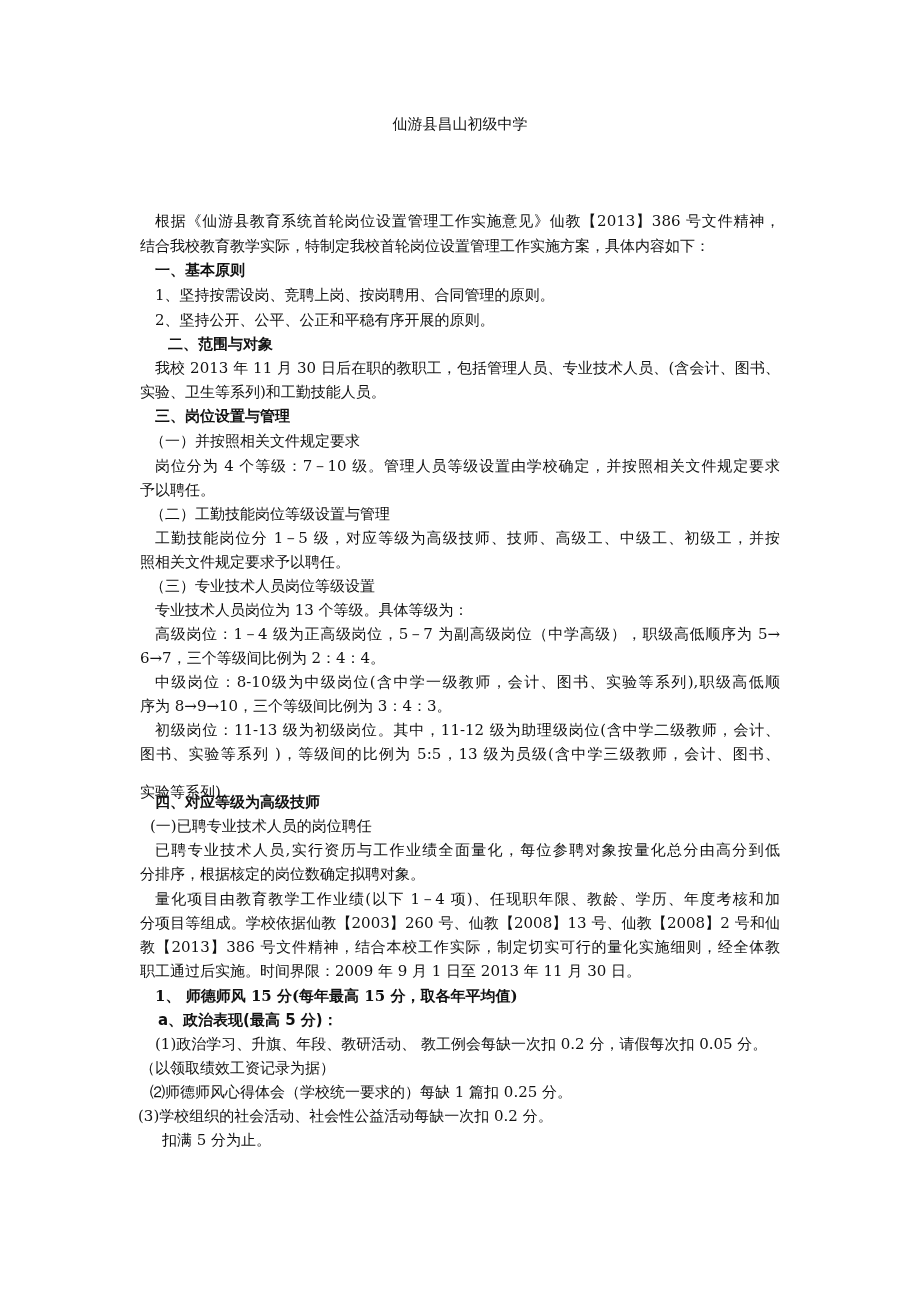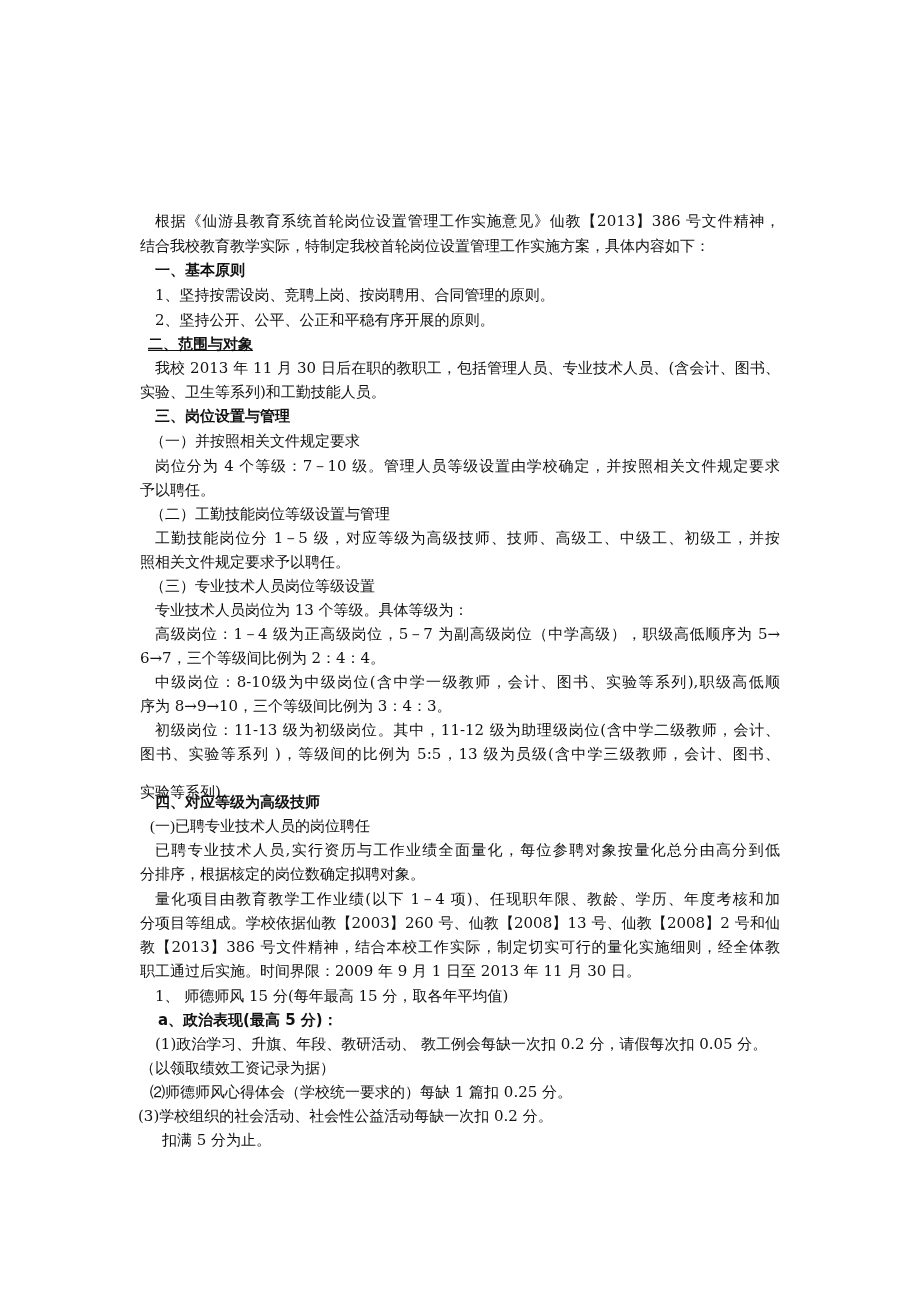--- a/index.html
+++ b/index.html
@@ -8,54 +8,55 @@
   .page { position:absolute; left:0; top:0; width:920px; height:1302px; }
   .title { position:absolute; left:0; width:920px; text-align:center; font-size:15px; line-height:22px; }
   .line { position:absolute; font-size:15px; line-height:22px; white-space:nowrap; }
   .bold { font-weight:bold; font-family: "DejaVu Sans", "Liberation Sans", sans-serif; }
   .justify { text-align:justify; text-align-last:justify; }
 </style>
 </head>
 <body>
 
 <div class="page">
+  <div class="title" style="top:113px">仙游县昌山初级中学</div>
   <div id="body-lines">
       <div class="line justify" style="left: 155px; top: 210px; width: 625px; white-space: normal; height: 22px; overflow: hidden;">根据《仙游县教育系统首轮岗位设置管理工作实施意见》仙教【2013】386 号文件精神，</div>
       <div class="line" style="left: 140px; top: 235px;">结合我校教育教学实际，特制定我校首轮岗位设置管理工作实施方案，具体内容如下：</div>
       <div class="line bold" style="left: 155px; top: 259px;">一、基本原则</div>
       <div class="line" style="left: 155px; top: 284px;">1、坚持按需设岗、竞聘上岗、按岗聘用、合同管理的原则。</div>
       <div class="line" style="left: 155px; top: 309px;">2、坚持公开、公平、公正和平稳有序开展的原则。</div>
-      <div class="line bold" style="left: 148px; top: 333px; text-decoration: underline;">二、范围与对象</div>
+      <div class="line bold" style="left: 168px; top: 333px;">二、范围与对象</div>
       <div class="line justify" style="left: 155px; top: 357px; width: 625px; white-space: normal; height: 22px; overflow: hidden;">我校 2013 年 11 月 30 日后在职的教职工，包括管理人员、专业技术人员、(含会计、图书、</div>
       <div class="line" style="left: 140px; top: 381px;">实验、卫生等系列)和工勤技能人员。</div>
       <div class="line bold" style="left: 155px; top: 405px;">三、岗位设置与管理</div>
       <div class="line" style="left: 150px; top: 430px;">（一）并按照相关文件规定要求</div>
       <div class="line justify" style="left: 155px; top: 455px; width: 625px; white-space: normal; height: 22px; overflow: hidden;">岗位分为 4 个等级：7－10 级。管理人员等级设置由学校确定，并按照相关文件规定要求</div>
       <div class="line" style="left: 140px; top: 479px;">予以聘任。</div>
       <div class="line" style="left: 150px; top: 503px;">（二）工勤技能岗位等级设置与管理</div>
       <div class="line justify" style="left: 155px; top: 527px; width: 625px; white-space: normal; height: 22px; overflow: hidden;">工勤技能岗位分 1－5 级，对应等级为高级技师、技师、高级工、中级工、初级工，并按</div>
       <div class="line" style="left: 140px; top: 551px;">照相关文件规定要求予以聘任。</div>
       <div class="line" style="left: 150px; top: 575px;">（三）专业技术人员岗位等级设置</div>
       <div class="line" style="left: 155px; top: 599px;">专业技术人员岗位为 13 个等级。具体等级为：</div>
       <div class="line justify" style="left: 155px; top: 623px; width: 625px; white-space: normal; height: 22px; overflow: hidden;">高级岗位：1－4  级为正高级岗位，5－7 为副高级岗位（中学高级），职级高低顺序为 5→</div>
       <div class="line" style="left: 140px; top: 647px;">6→7，三个等级间比例为 2：4：4。</div>
       <div class="line justify" style="left: 155px; top: 671px; width: 625px; white-space: normal; height: 22px; overflow: hidden;">中级岗位：8-10级为中级岗位(含中学一级教师，会计、图书、实验等系列),职级高低顺</div>
       <div class="line" style="left: 140px; top: 695px;">序为 8→9→10，三个等级间比例为 3：4：3。</div>
       <div class="line justify" style="left: 155px; top: 719px; width: 625px; white-space: normal; height: 22px; overflow: hidden;">初级岗位：11-13 级为初级岗位。其中，11-12 级为助理级岗位(含中学二级教师，会计、</div>
       <div class="line justify" style="left: 140px; top: 743px; width: 640px; white-space: normal; height: 22px; overflow: hidden;">图书、实验等系列 )，等级间的比例为 5:5，13 级为员级(含中学三级教师，会计、图书、</div>
       <div class="line" style="left: 140px; top: 781px;">实验等系列)</div>
       <div class="line bold" style="left: 155px; top: 791px;">四、对应等级为高级技师</div>
-      <div class="line" style="left: 150px; top: 815px; font-family: Liberation Serif, serif;">(一)已聘专业技术人员的岗位聘任</div>
+      <div class="line" style="left: 150px; top: 815px;">(一)已聘专业技术人员的岗位聘任</div>
       <div class="line justify" style="left: 155px; top: 839px; width: 625px; white-space: normal; height: 22px; overflow: hidden;">已聘专业技术人员,实行资历与工作业绩全面量化，每位参聘对象按量化总分由高分到低</div>
       <div class="line" style="left: 140px; top: 863px;">分排序，根据核定的岗位数确定拟聘对象。</div>
       <div class="line justify" style="left: 155px; top: 888px; width: 625px; white-space: normal; height: 22px; overflow: hidden;">量化项目由教育教学工作业绩(以下 1－4 项)、任现职年限、教龄、学历、年度考核和加</div>
       <div class="line justify" style="left: 140px; top: 912px; width: 640px; white-space: normal; height: 22px; overflow: hidden;">分项目等组成。学校依据仙教【2003】260 号、仙教【2008】13 号、仙教【2008】2 号和仙</div>
       <div class="line justify" style="left: 140px; top: 936px; width: 640px; white-space: normal; height: 22px; overflow: hidden;">教【2013】386 号文件精神，结合本校工作实际，制定切实可行的量化实施细则，经全体教</div>
       <div class="line" style="left: 140px; top: 960px;">职工通过后实施。时间界限：2009 年 9 月 1 日至 2013 年 11 月 30 日。</div>
-      <div class="line" style="left: 155px; top: 985px;">1、  师德师风 15 分(每年最高 15 分，取各年平均值)</div>
+      <div class="line" style="left: 155px; top: 985px; font-weight: bold;">1、  师德师风 15 分(每年最高 15 分，取各年平均值)</div>
       <div class="line bold" style="left: 158px; top: 1009px;">a、政治表现(最高 5 分)：</div>
       <div class="line" style="left: 155px; top: 1033px;">(1)政治学习、升旗、年段、教研活动、 教工例会每缺一次扣 0.2 分，请假每次扣 0.05 分。</div>
       <div class="line" style="left: 140px; top: 1057px;">（以领取绩效工资记录为据）</div>
       <div class="line" style="left: 150px; top: 1081px;">⑵师德师风心得体会（学校统一要求的）每缺 1 篇扣 0.25 分。</div>
       <div class="line" style="left: 138px; top: 1105px;">(3)学校组织的社会活动、社会性公益活动每缺一次扣 0.2 分。</div>
       <div class="line" style="left: 162px; top: 1129px;">扣满 5 分为止。</div>
     </div>
 </div>
 
 </body></html>

